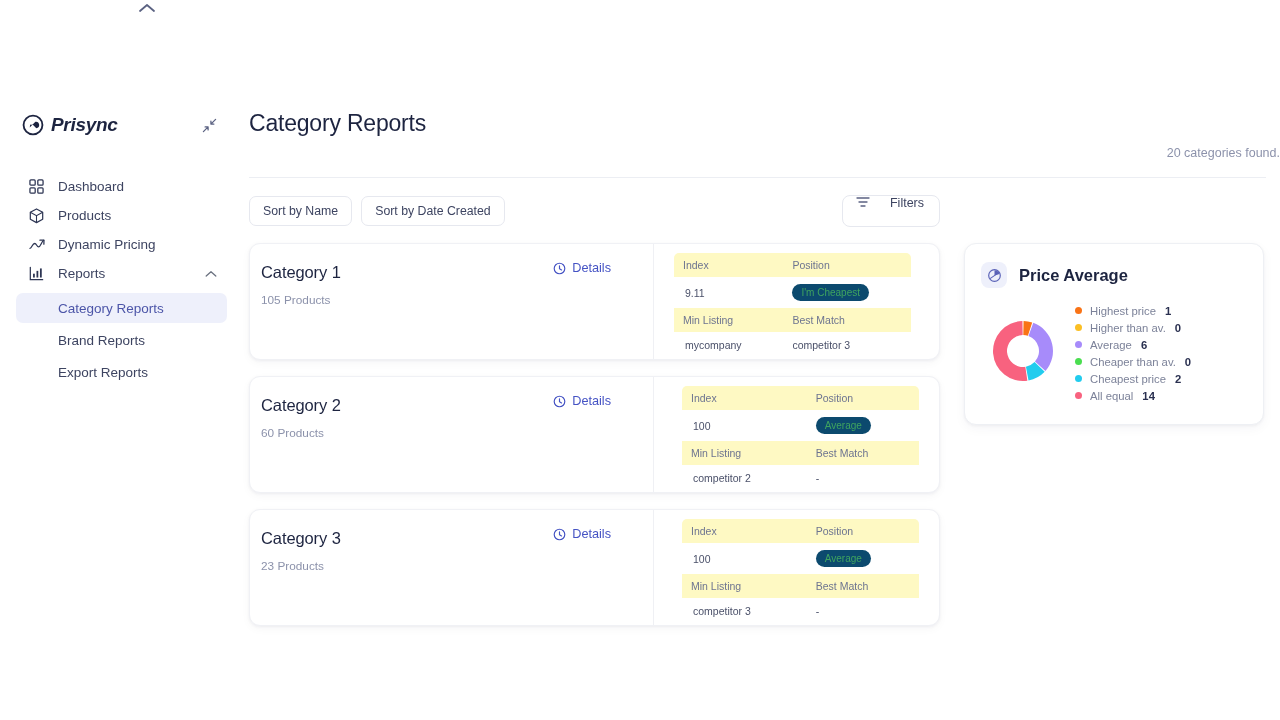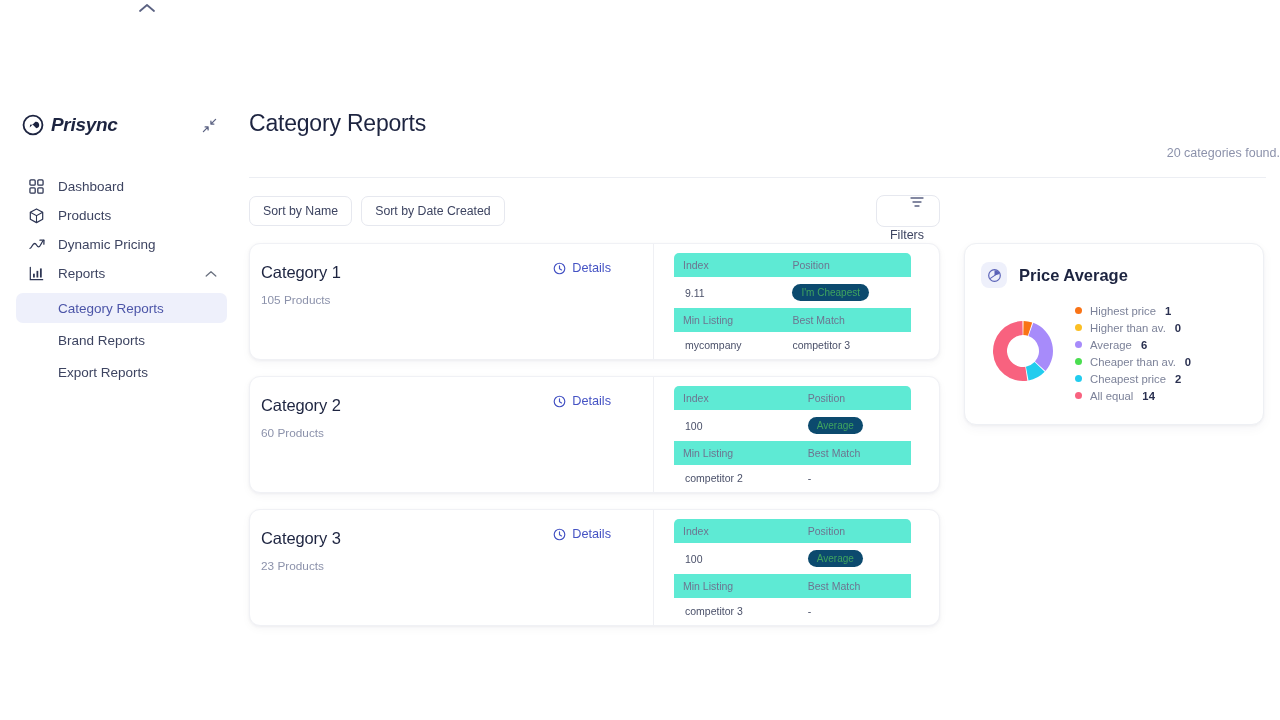--- a/index.html
+++ b/index.html
@@ -94,41 +94,41 @@
   .pill-btn {
     height: 30px; padding: 0 13px;
     display: flex; align-items: center;
     border: 1px solid #e6e8ef; border-radius: 7px;
     background: #fff; font-size: 12.3px; color: #3d4461;
     cursor: pointer; white-space: nowrap;
   }
   .pill-btn + .pill-btn { margin-left: 9px; }
   .filters-btn {
     margin-left: auto; height: 32px; padding: 0 15px 0 13px;
-    display: flex; align-items: flex-end; gap: 20px;
+    display: flex; align-items: flex-start; gap: 20px;
     border: 1px solid #e6e8ef; border-radius: 8px;
-    background: #fff; font-size: 12.5px; color: #3d4461; cursor: pointer; flex-direction: column;
+    background: #fff; font-size: 12.5px; color: #3d4461; cursor: pointer;
   }
   .filter-icon { color: #5b6282; display: flex; }
 
   .content-row { display: flex; margin-top: 16px; }
 
   
   .cards { margin-left: 21px; width: 691px; }
   .cat-card {
     position: relative;
     background: #ffffff;
     border: 1px solid #f0f1f5;
     border-radius: 11px;
     box-shadow: 0 1px 3px rgba(30,36,64,0.055), 0 3px 10px rgba(30,36,64,0.035);
     height: 117px;
     display: flex;
     overflow: hidden;
   }
-  .cat-card + .cat-card { margin-top: 16px; }
+  .cat-card + .cat-card { margin-top: 16px; gap: 8px; }
 
   .cat-left {
     width: 404px; flex: 0 0 404px;
     border-right: 1px solid #eff0f4;
     padding: 19px 0 0 11px;
     position: relative;
   }
   .cat-name {
     font-size: 16.5px; color: #1d2440; font-weight: normal;
     letter-spacing: -0.1px;
@@ -144,21 +144,21 @@
   .cat-right {
     flex: 1; padding: 9px 13px 9px 20px;
     display: flex; align-items: flex-start;
   }
   .mini-table {
     width: 237px; border-collapse: collapse;
     border-radius: 5px; overflow: hidden;
     font-size: 10.5px;
   }
   .mini-table th {
-    background: #5eead4; color: #6d7490;
+    background: #fef9c3; color: #6d7490;
     font-weight: normal; text-align: left;
     padding: 6px 0 6px 9px; height: 20px;
   }
   .mini-table td {
     background: #ffffff; color: #4a5069;
     padding: 7px 0 7px 11px; height: 24px; text-align: left;
   }
   .mini-table th.col2, .mini-table td.col2 { padding-left: 22px; }
   .badge {
     display: inline-block; padding: 3px 9px;

